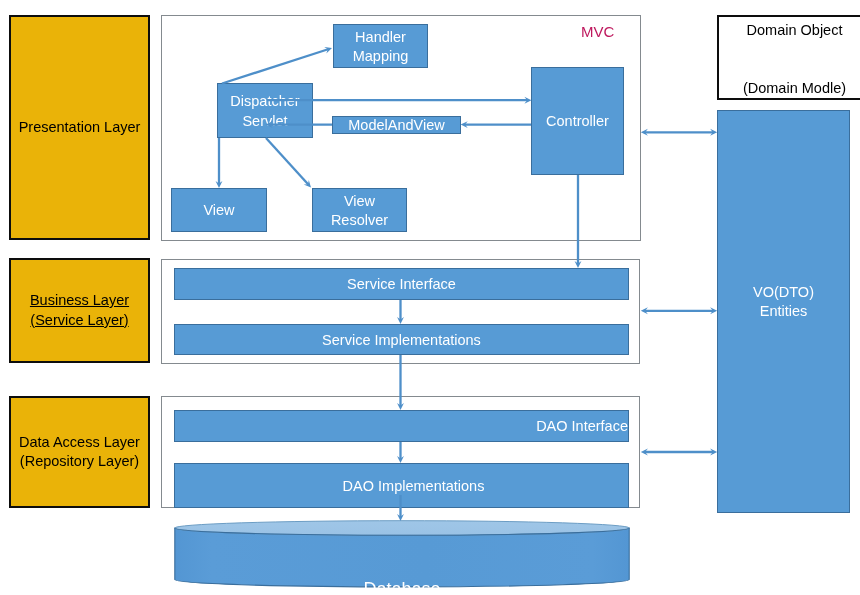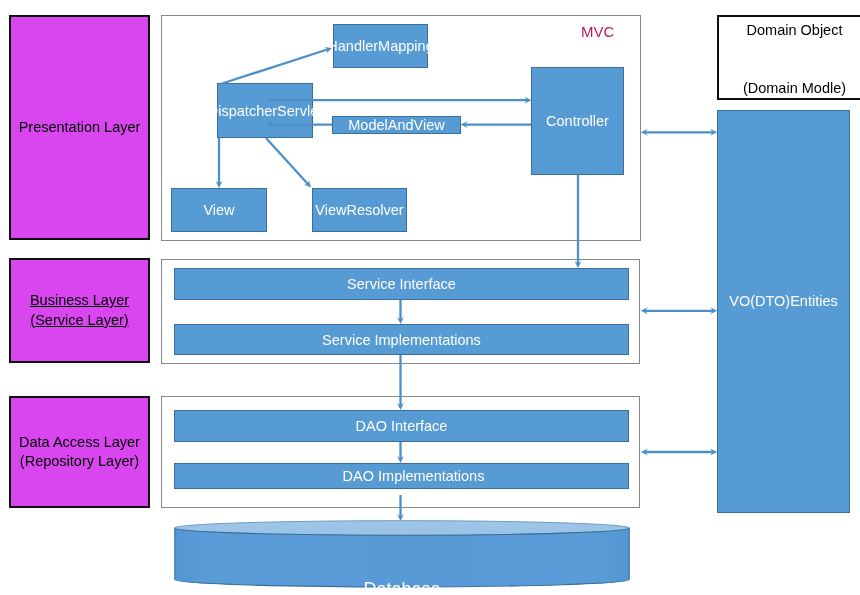--- a/index.html
+++ b/index.html
@@ -1,24 +1,24 @@
 <!DOCTYPE html>
 <html><head>
 <meta charset="utf-8">
 <title>Spring MVC Architecture</title>
 <style>
   html,body{margin:0;padding:0;}
   body{width:860px;height:595px;background:#ffffff;font-family:"Liberation Sans",sans-serif;overflow:hidden;}
   #stage{position:relative;width:860px;height:595px;background:#fff;}
   .abs{position:absolute;box-sizing:border-box;}
-  .layerbox{border:2px solid #0d0d0d;background:#d946ef;color:#000;font-size:14.5px;line-height:19.5px;
+  .layerbox{border:2px solid #0d0d0d;background:#eab308;color:#000;font-size:14.5px;line-height:19.5px;
             display:flex;flex-direction:column;align-items:center;justify-content:center;text-align:center;}
   .group{border:1px solid #848a8f;background:#fff;}
   .bluebox{background:#579BD5;border:1px solid #3A6E9C;color:#fff;font-size:14.5px;line-height:19.5px;
-           display:flex;flex-direction:row;align-items:center;justify-content:center;text-align:center;padding-top:2px;}
+           display:flex;flex-direction:column;align-items:center;justify-content:center;text-align:center;padding-top:2px;}
   .plainbox{border:2px solid #0d0d0d;background:#fff;color:#000;font-size:14.5px;line-height:19.5px;
             display:flex;flex-direction:column;align-items:center;justify-content:center;text-align:center;padding-top:4px;}
   #arrows{position:absolute;left:0;top:0;width:860px;height:595px;pointer-events:none;}
   .mvclabel{position:absolute;color:#be185d;font-size:15px;line-height:1;}
 </style>
 </head>
 <body>
 
 <div id="stage">
 
@@ -62,24 +62,24 @@
     <span>Resolver</span>
   </div>
 
   <div class="abs bluebox" style="left:174px;top:268px;width:455px;height:32px;">
     <span>Service Interface</span>
   </div>
   <div class="abs bluebox" style="left:174px;top:324px;width:455px;height:31px;">
     <span>Service Implementations</span>
   </div>
 
-  <div class="abs bluebox" style="left:174px;top:410px;width:455px;height:32px;">
+  <div class="abs bluebox" style="left:174px;top:410px;width:455px;height:32px;align-items:flex-end;">
     <span>DAO Interface</span>
   </div>
-  <div class="abs bluebox" style="left:174px;top:463px;width:455px;height:26px;padding-left:24px;">
+  <div class="abs bluebox" style="left:174px;top:463px;width:455px;height:45px;padding-left:24px;">
     <span>DAO Implementations</span>
   </div>
 
   <div class="abs plainbox" style="left:717px;top:15px;width:155px;height:85px;justify-content:space-between;">
     <span>Domain Object</span>
     <span>(Domain Modle)</span>
   </div>
   <div class="abs bluebox" style="left:717px;top:110px;width:133px;height:403px;padding-bottom:21px;">
     <span>VO(DTO)</span>
     <span>Entities</span>

